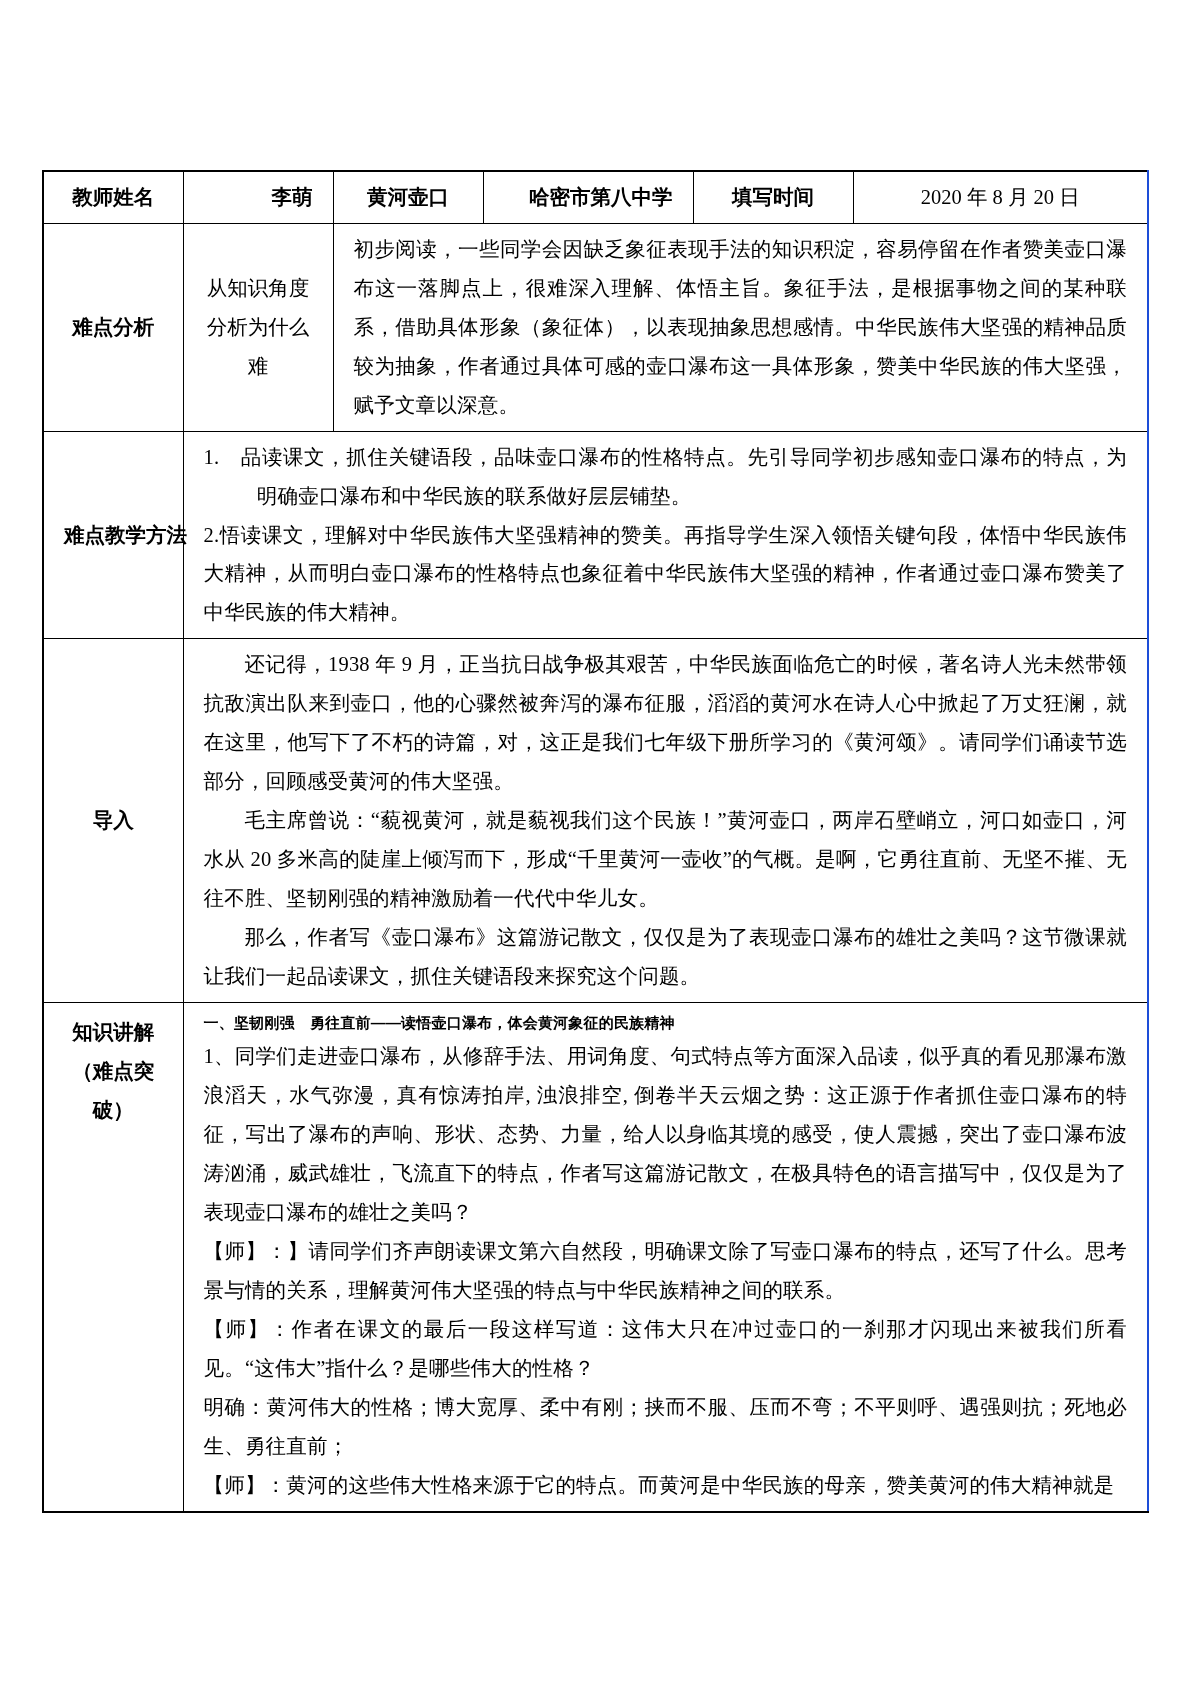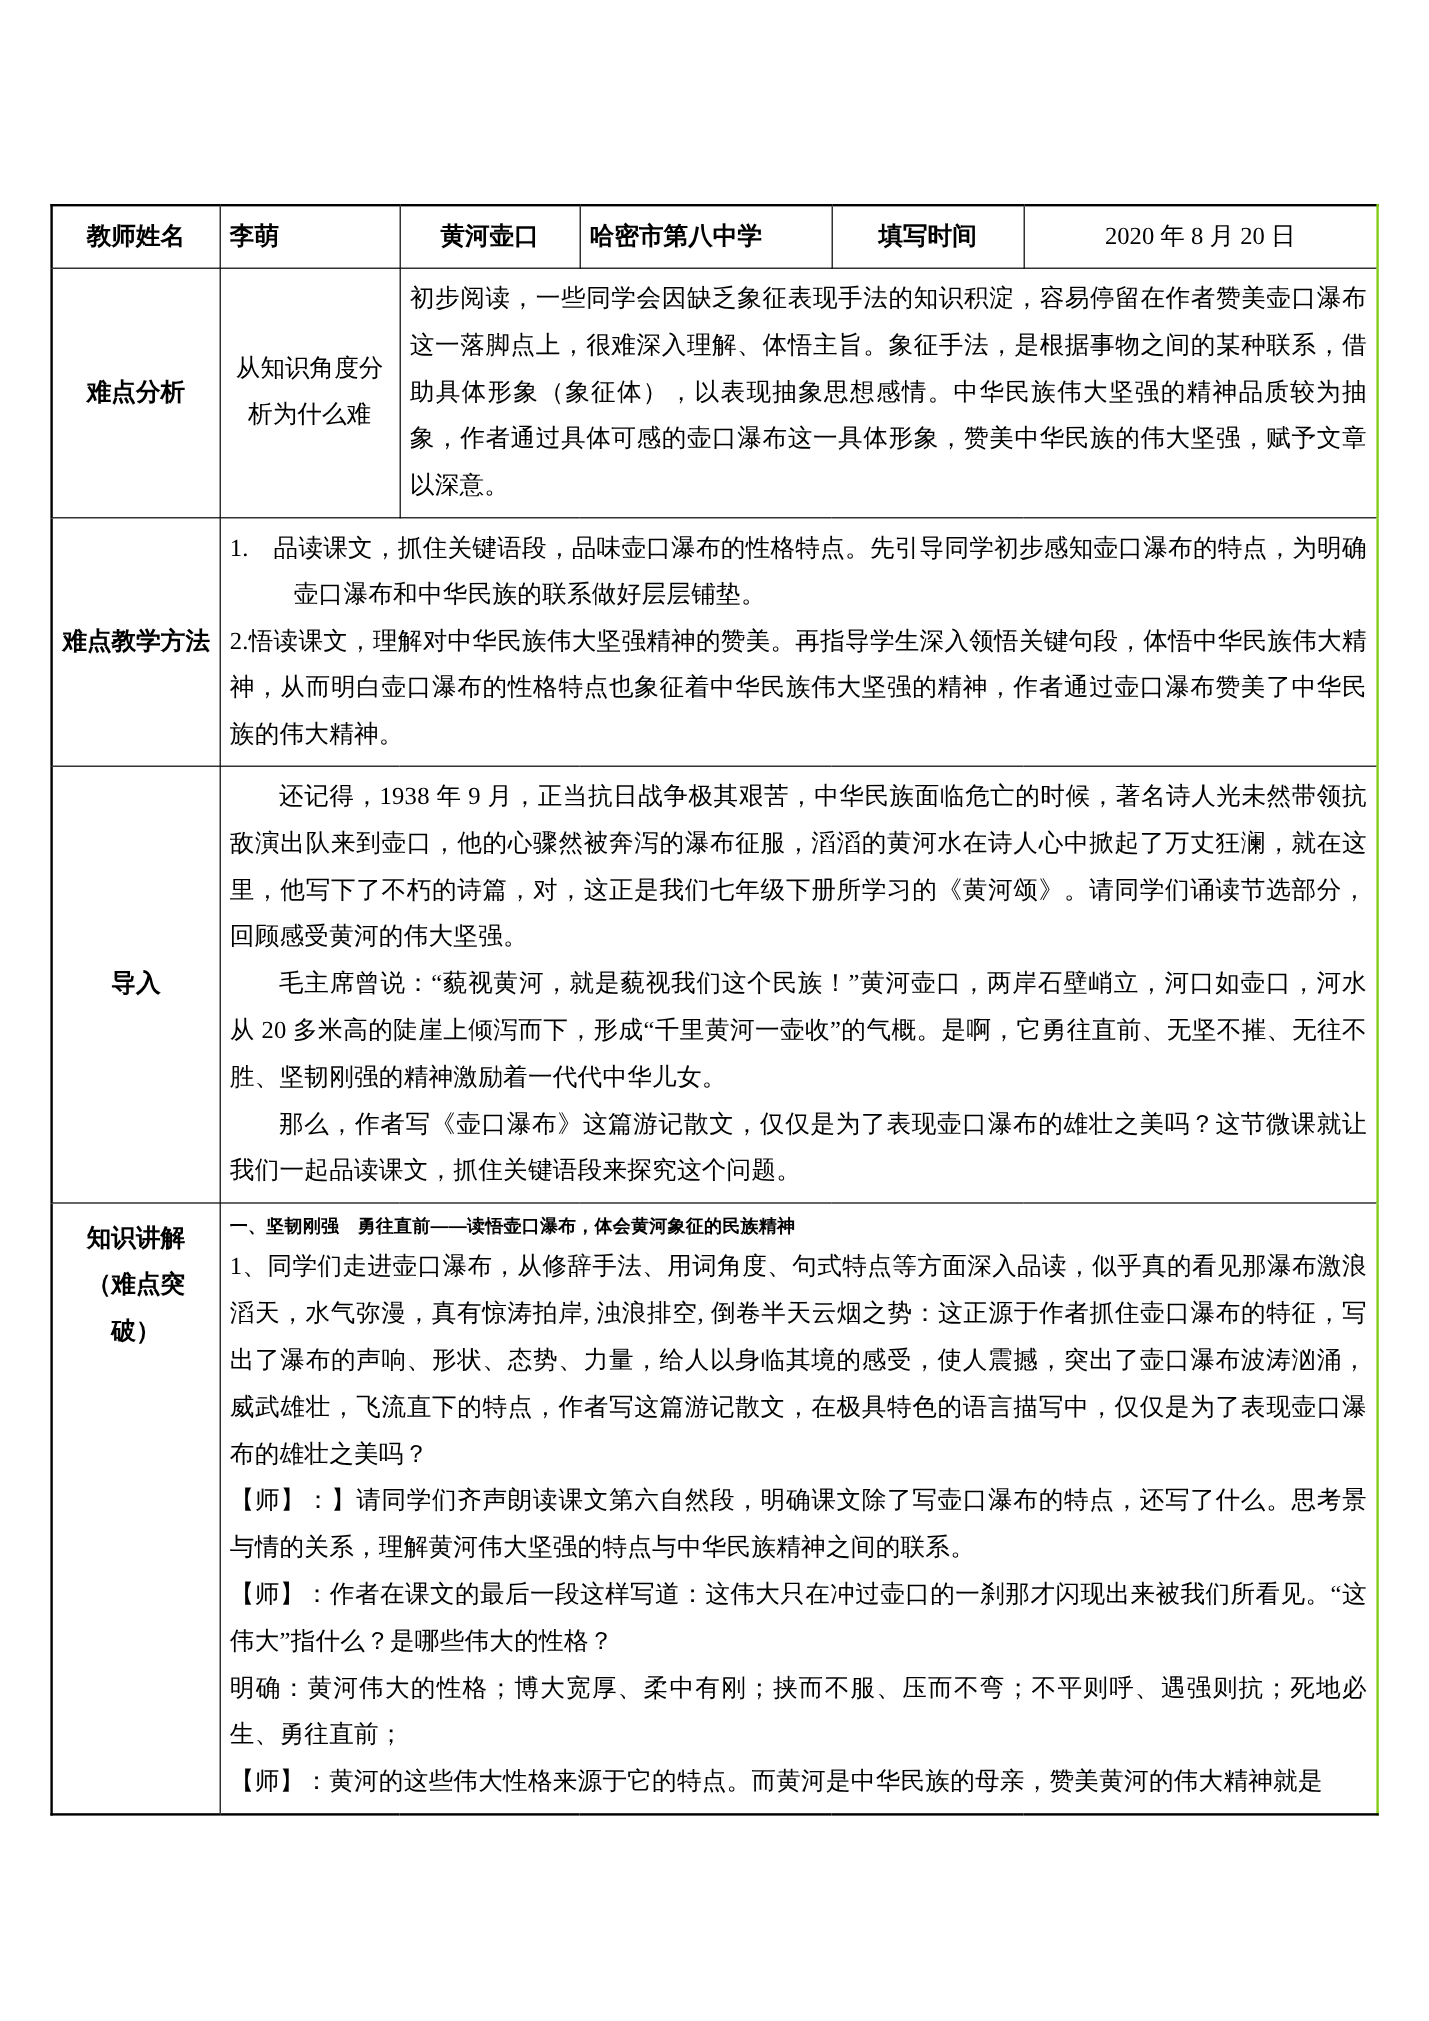--- a/index.html
+++ b/index.html
@@ -21,29 +21,29 @@
   }
   table.lesson {
     border-collapse: collapse;
     width: 1107px;
     table-layout: fixed;
     border: 2px solid #000;
   }
   table.lesson td {
     border: 1px solid #000;
     vertical-align: middle;
-    padding: 6px 8px;
+    padding: 6px 20px;
     font-size: 20.5px;
     line-height: 1.9;
   }
   
   table.lesson tr:first-child td { border-top: 2px solid #000; }
   table.lesson tr:last-child td { border-bottom: 2px solid #000; }
   table.lesson td:first-child { border-left: 2px solid #000; }
-  table.lesson td:last-child { border-right: 2px solid #84cc16; }
+  table.lesson td:last-child { border-right: 2px solid #1d4ed8; }
 
   .lbl {
     text-align: center;
     font-weight: bold;
     font-family: "Liberation Sans", "DejaVu Sans", sans-serif;
     font-size: 21px;
     white-space: nowrap;
   }
   .lbl-sm {
     text-align: center;
@@ -51,21 +51,21 @@
     font-family: "Liberation Sans", "DejaVu Sans", sans-serif;
     font-size: 19.5px;
     line-height: 1.5;
   }
   .val-c {
     text-align: center;
     font-family: "Liberation Serif", "DejaVu Serif", serif;
     font-size: 20.5px;
   }
   .val-c-b {
-    text-align: left;
+    text-align: right;
     font-weight: bold;
     font-family: "Liberation Sans", "DejaVu Sans", sans-serif;
     font-size: 20.5px;
   }
   .ctr-title {
     text-align: center;
     font-weight: bold;
     font-family: "Liberation Sans", "DejaVu Sans", sans-serif;
     font-size: 21px;
   }

